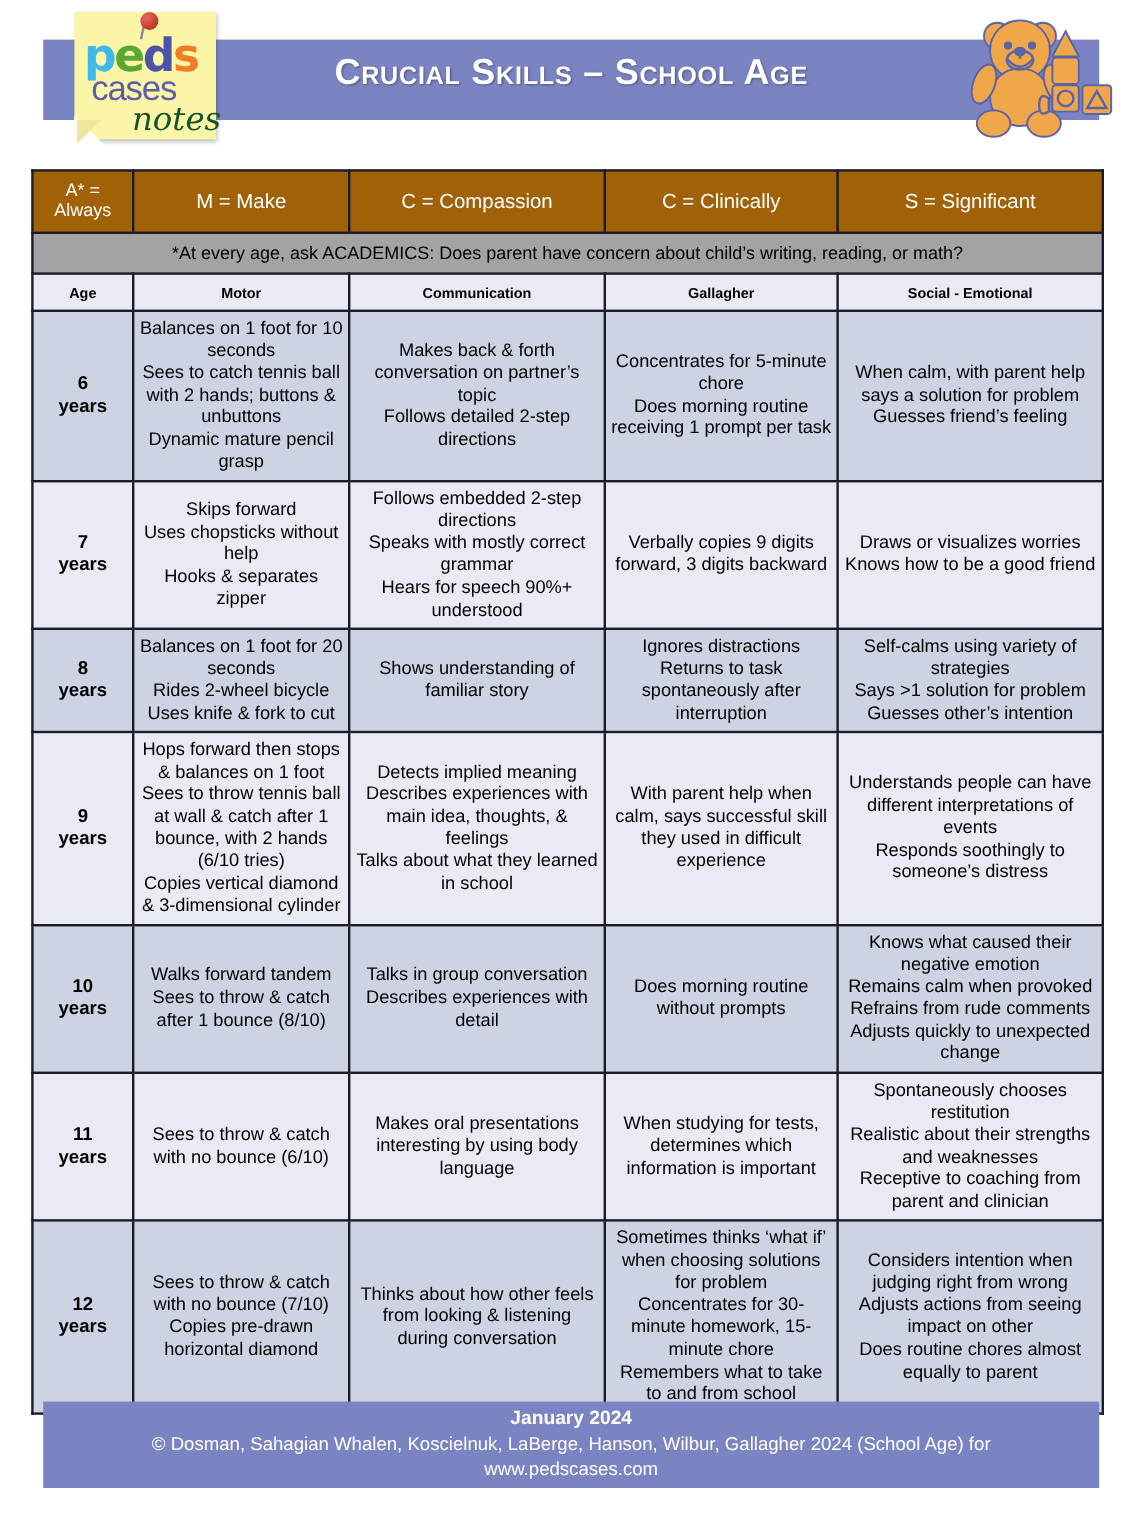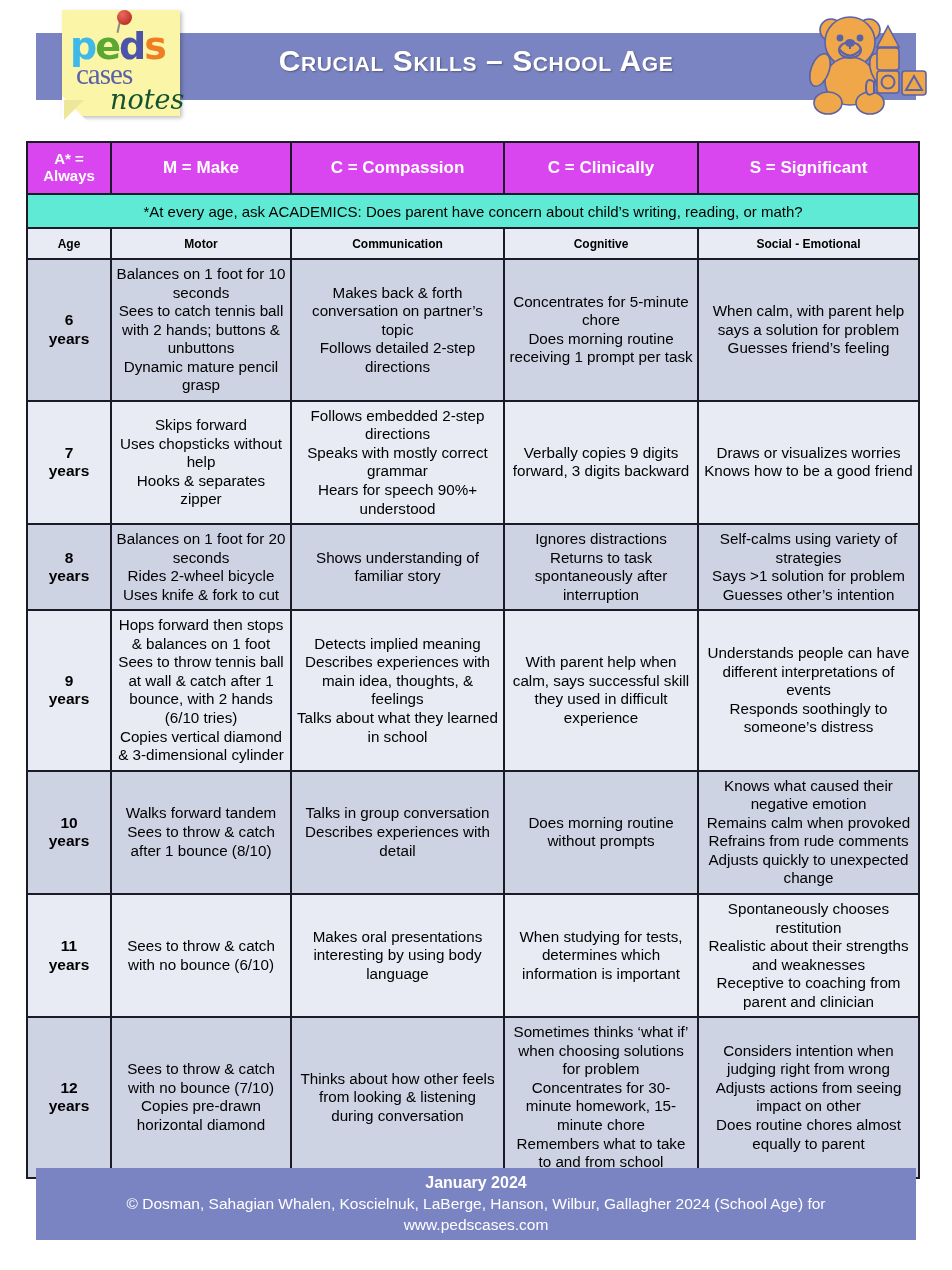--- a/index.html
+++ b/index.html
@@ -115,21 +115,21 @@
   .logo-peds .l1 { color: #3fb9e8; }
   .logo-peds .l2 { color: #5aa832; }
   .logo-peds .l3 { color: #4b54a8; }
   .logo-peds .l4 { color: #ef7d23; }
   .logo-cases {
     position: absolute;
     left: 14px;
     top: 50px;
     font-size: 29px;
     color: #5b5fa8;
-    font-family: Liberation Serif, serif;
+    font-family: Liberation Sans, sans-serif;
     line-height: 1;
     letter-spacing: -1px;
   }
   .logo-notes {
     position: absolute;
     left: 48px;
     top: 76px;
     font-size: 27px;
     color: #14532d;
     font-family: "DejaVu Serif", serif;
@@ -164,33 +164,33 @@
     vertical-align: middle;
     text-align: center;
   }
   col.c-age  { width: 84px; }
   col.c-mot  { width: 180px; }
   col.c-com  { width: 213px; }
   col.c-cog  { width: 194px; }
   col.c-soc  { width: 221px; }
 
   tr.legend-row th {
-    background: #d946ef;
+    background: #a16207;
     color: #ffffff;
     font-size: 17px;
-    font-weight: bold;
+    font-weight: normal;
     height: 46px;
     padding: 2px 3px;
     line-height: 1.12;
     margin-left: 15px;
   }
   tr.legend-row th.legend-age { font-size: 15px; }
 
   tr.academics-row td {
-    background: #5eead4;
+    background: #a3a3a3;
     font-size: 15px;
     height: 26px;
     padding: 3px 4px;
   }
 
   tr.colhead-row th {
     background: #e8eaf4;
     font-size: 12px;
     font-weight: bold;
     height: 25px;
@@ -292,21 +292,21 @@
         <th>C = Clinically</th>
         <th>S = Significant</th>
       </tr>
       <tr class="academics-row">
         <td colspan="5">*At every age, ask ACADEMICS:  Does parent have concern about child’s writing, reading, or math?</td>
       </tr>
       <tr class="colhead-row">
         <th>Age</th>
         <th>Motor</th>
         <th>Communication</th>
-        <th>Cognitive</th>
+        <th>Gallagher</th>
         <th>Social - Emotional</th>
       </tr>
     </thead>
     <tbody>
       <tr class="data-row dark">
         <td class="age-cell">6<br>years</td>
         <td>Balances on 1 foot for 10 seconds<br>Sees to catch tennis ball with 2 hands; buttons &amp; unbuttons<br>Dynamic mature pencil grasp</td>
         <td>Makes back &amp; forth conversation on partner’s topic<br>Follows detailed 2-step directions</td>
         <td>Concentrates for 5-minute chore<br>Does morning routine receiving 1 prompt per task</td>
         <td>When calm, with parent help says a solution for problem<br>Guesses friend’s feeling</td>

